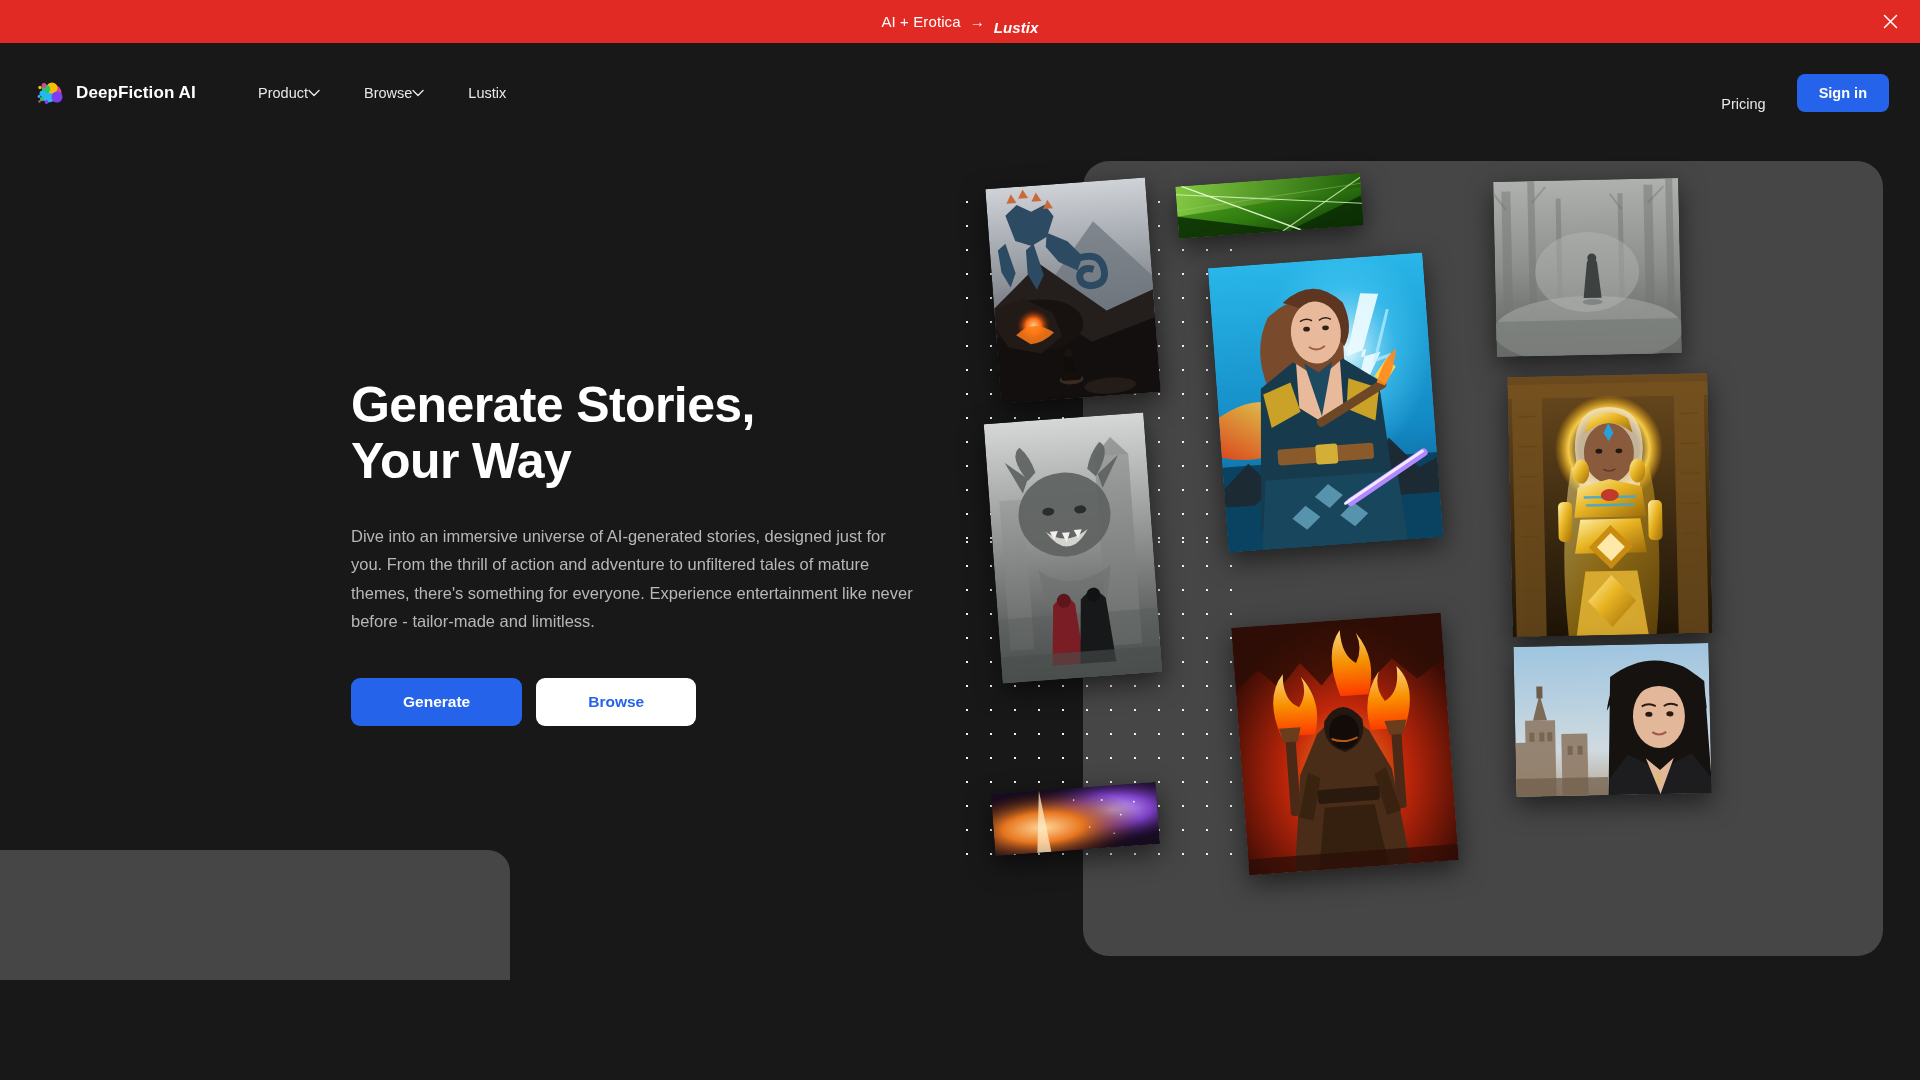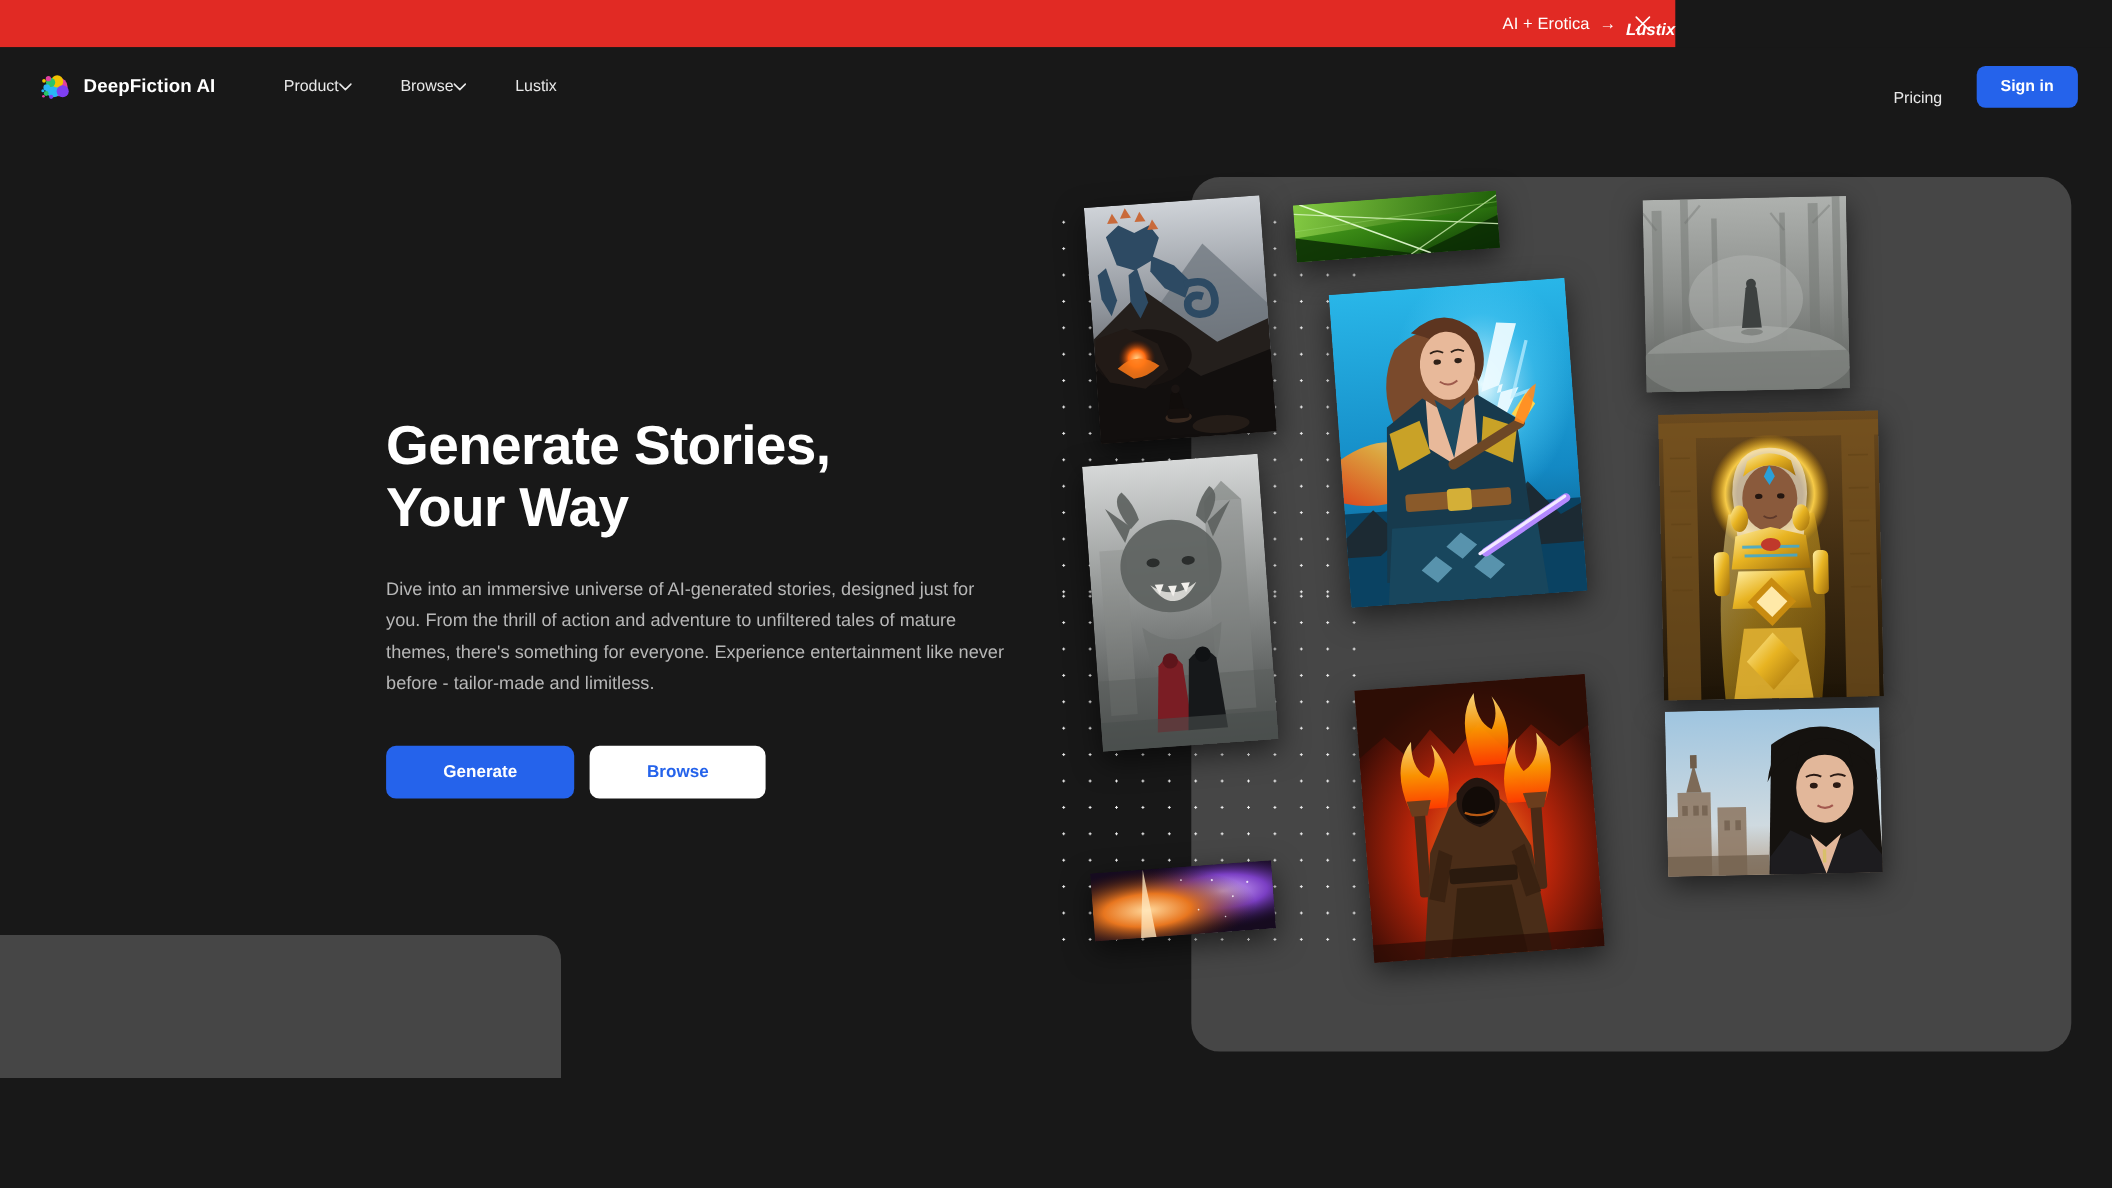--- a/index.html
+++ b/index.html
@@ -5,40 +5,40 @@
   * { margin:0; padding:0; box-sizing:border-box; }
   html, body {
     width:1920px; height:1080px;
     background:#181818;
     font-family:"Liberation Sans", sans-serif;
     overflow:hidden;
   }
 
   
   .banner{
-    position:absolute; top:0; left:0; width:1523px; height:43px;
+    position:absolute; top:0; left:0; width:1920px; height:43px;
     background:#e12a24;
-    display:flex; align-items:center; justify-content:flex-end;
+    display:flex; align-items:center; justify-content:center;
   }
   .banner-text{
     font-size:15px; color:#ffffff; letter-spacing:.1px;
     display:flex; align-items:center; gap:9px; white-space:nowrap;
   }
   .banner-brand{ font-weight:bold; font-style:italic;margin-top:12px; }
   .banner-arrow{ font-size:15px; }
   .banner-close{
     position:absolute; right:19px; top:50%; transform:translateY(-50%);
     width:22px; height:22px; cursor:pointer;
     display:flex; align-items:center; justify-content:center;
   }
   .banner-close svg{ display:block; }
 
   
   .header{
-    position:absolute; top:43px; left:0; width:1920px; height:72px;
+    position:absolute; top:57px; left:0; width:1920px; height:72px;
     background:#181818; display:flex; align-items:center;
   }
   .logo-wrap{
     position:absolute; left:33px; top:50%; transform:translateY(-50%);
     display:flex; align-items:center; gap:9px; cursor:pointer;
   }
   .logo-mark{ width:34px; height:34px; position:relative; }
   .logo-mark svg{ display:block; }
   .logo-text{ font-size:17px; font-weight:bold; color:#ffffff; letter-spacing:.1px; }
 

